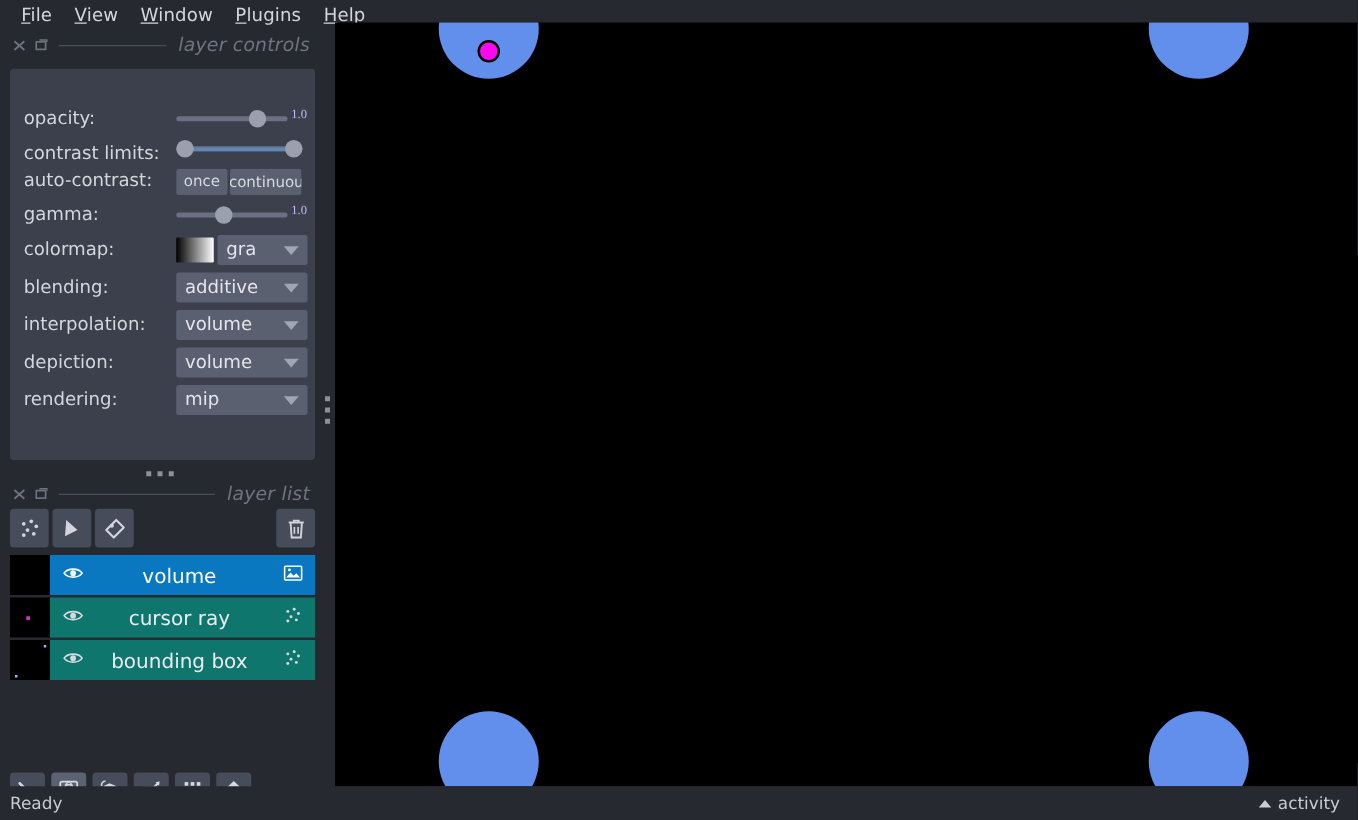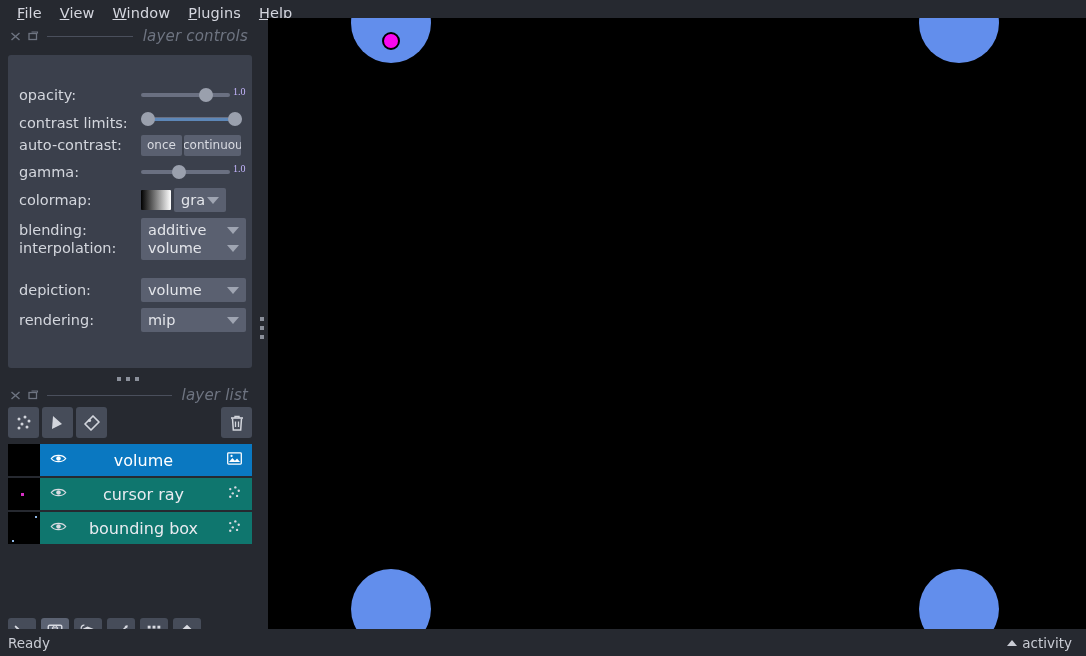--- a/index.html
+++ b/index.html
@@ -94,21 +94,21 @@
   }
   .dd .dd-text {
     font-size: 14.5px; color: #e3e5ea; padding-left: 7px; white-space: nowrap;
   }
   .dd .caret {
     position: absolute; right: 7px; top: 9px;
     width: 0; height: 0; border-left: 6px solid transparent;
     border-right: 6px solid transparent; border-top: 7px solid #9fa5b2;
   }
   .dd-full { width: 105px; }
-  .dd-cmap { width: 52px; }
+  .dd-cmap { width: 72px; }
   .cmap-swatch {
     width: 30px; height: 20px; margin-right: 3px;
     background: linear-gradient(to right, #000000, #ffffff);
     border-radius: 1px;
   }
 
   
   #hsplit-dots {
     position: absolute; left: 0; top: 346px; width: 256px; height: 14px;
     display: flex; align-items: center; justify-content: center; gap: 5px;
@@ -292,21 +292,21 @@
       <div class="ctl-row" style="top:162px;height:26px;">
         <div class="ctl-label">blending:</div>
         <div class="ctl-field">
           <div class="dd dd-full">
             <span class="dd-text">additive</span>
             <span class="caret"></span>
           </div>
         </div>
       </div>
 
-      <div class="ctl-row" style="top:180px;height:26px;">
+      <div class="ctl-row" style="top:192px;height:26px;">
         <div class="ctl-label">interpolation:</div>
         <div class="ctl-field">
           <div class="dd dd-full">
             <span class="dd-text">volume</span>
             <span class="caret"></span>
           </div>
         </div>
       </div>
 
       <div class="ctl-row" style="top:222px;height:26px;">

